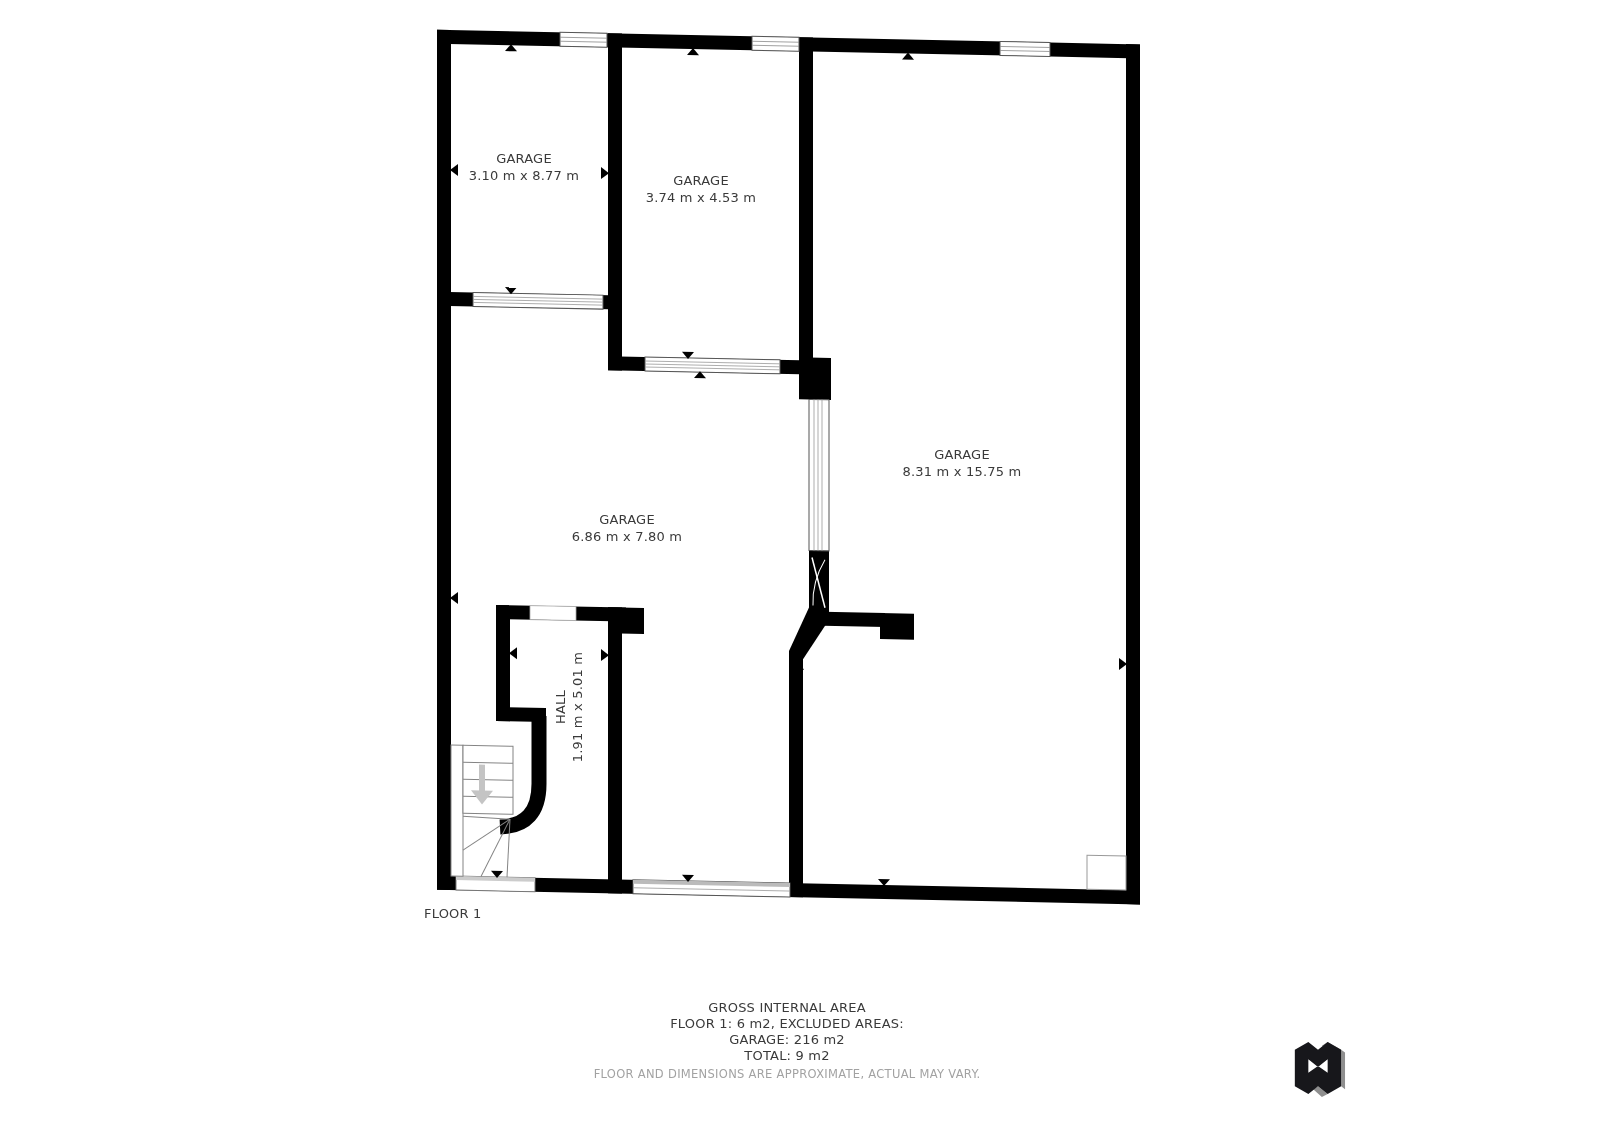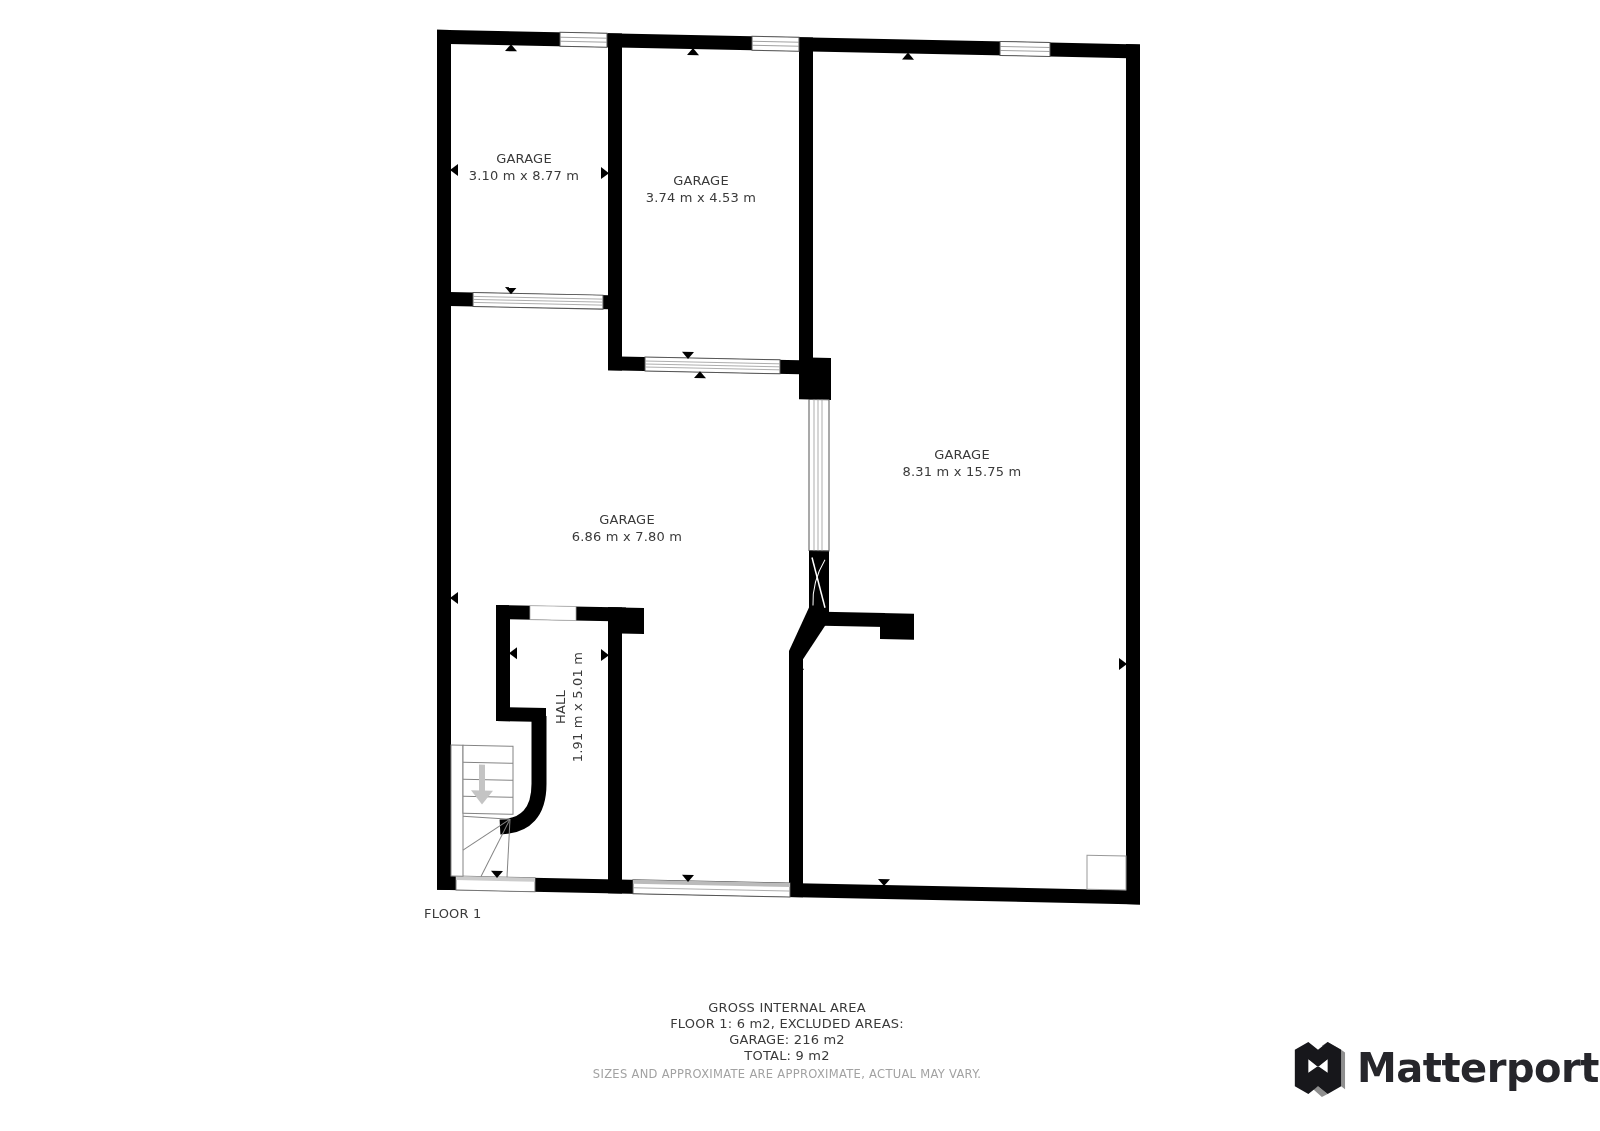--- a/index.html
+++ b/index.html
@@ -146,27 +146,26 @@
     <div>1.91 m x 5.01 m</div>
   </div>
 
   <div class="floor-label">FLOOR 1</div>
 
   <div class="summary">
     <div>GROSS INTERNAL AREA</div>
     <div>FLOOR 1: 6 m2, EXCLUDED AREAS:</div>
     <div>GARAGE: 216 m2</div>
     <div>TOTAL: 9 m2</div>
-    <div class="disclaimer">SIZES AND APPROXIMATE ARE APPROXIMATE, ACTUAL MAY VARY.</div>
+    <div class="disclaimer">FLOOR AND DIMENSIONS ARE APPROXIMATE, ACTUAL MAY VARY.</div>
   </div>
 
   <div class="brand">
     <svg width="56" height="60" viewBox="0 0 58 62">
       <polygon points="39,4 53,12 46,16 33,8" fill="#8f8f8f"></polygon>
       <polygon points="53,12 57,15 57,53 53,50" fill="#8f8f8f"></polygon>
       <polygon points="29,50 39,58 33,61 24,53" fill="#8f8f8f"></polygon>
       <path fill-rule="evenodd" fill="#17171b" d="M5,12 L19,4 L29,12 L39,4 L53,12 L53,50 L39,58 L29,50 L19,58 L5,50 Z
                M19,22 L29,30 L39,22 L39,36 L29,29 L19,36 Z"></path>
     </svg>
-    <div class="brand-text">Matterport</div>
   </div>
 
 </div>
 
 </body></html>

